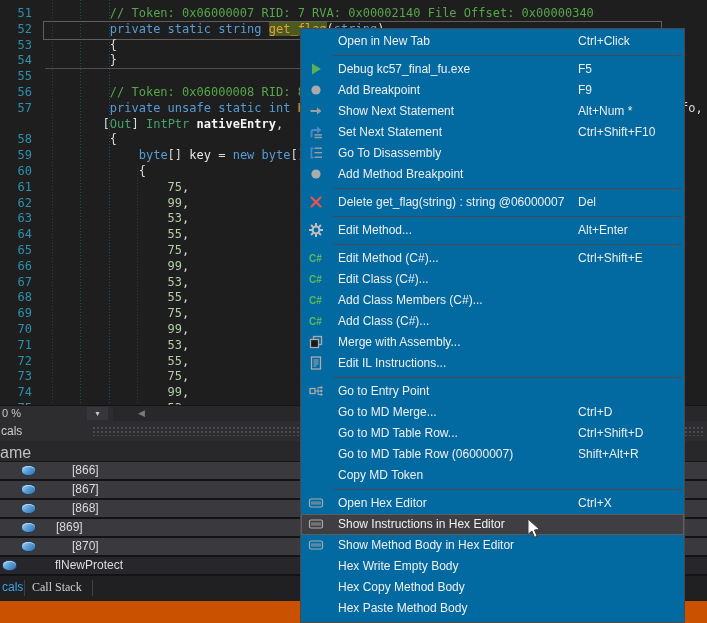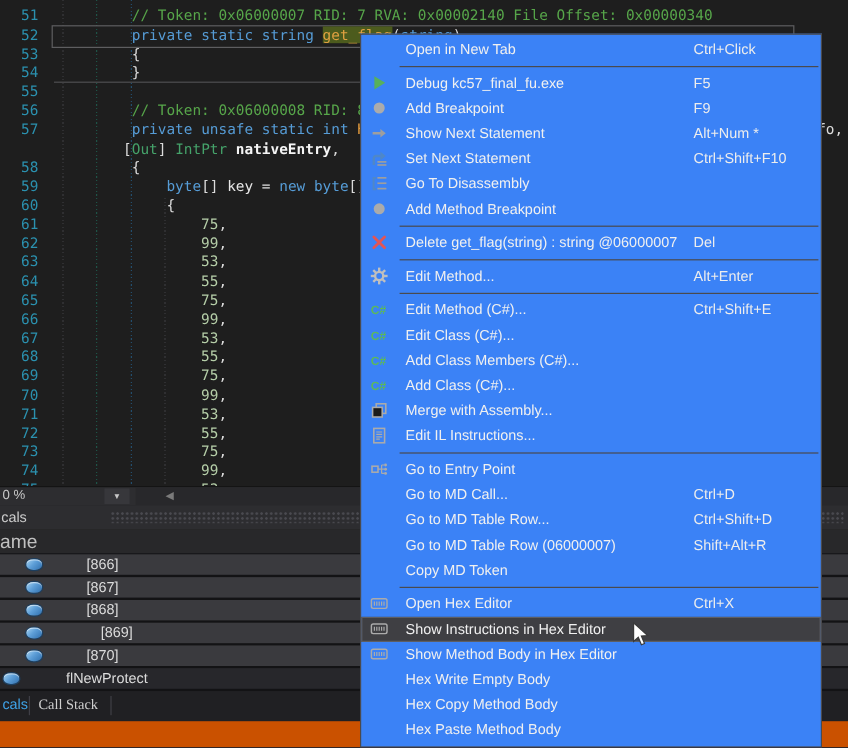--- a/index.html
+++ b/index.html
@@ -50,21 +50,21 @@
   .l-row .lbl{position:absolute;top:0;padding-left:32px;}
   .l-tabs{position:absolute;left:0;top:155px;width:707px;height:25px;background:#202023;}
   .l-tab{position:absolute;top:4px;font-size:12px;}
   .tab-active{color:#3FA3E8;}
   .tab-idle{color:#CFCFCF;font-family:Liberation Serif, serif;}
   .tab-div{position:absolute;top:4px;width:1px;height:16px;background:#3F3F46;}
   
   .statusbar{position:absolute;left:0;top:601px;width:707px;height:22px;background:#CA5100;}
   
   .context-menu{position:absolute;left:300px;top:28px;width:385px;height:595px;z-index:10;
-                background:#3b82f6;border:1px solid #4A4A4E;box-sizing:border-box;
+                background:#0369a1;border:1px solid #4A4A4E;box-sizing:border-box;
                 padding-top:2px;overflow:hidden;}
   .menu-item{position:relative;height:21px;line-height:21px;font-size:12px;color:#F0F0F0;}
   .menu-item.hl{background:#3F3F43;box-shadow:inset 0 0 0 1px #5E5E62;text-align:right;}
   .mi-icon{position:absolute;left:7px;top:2px;width:16px;height:16px;}
   .mi-icon svg{width:16px;height:16px;display:block;}
   .mi-label{position:absolute;left:37px;top:0;white-space:nowrap;}
   .mi-short{position:absolute;left:277px;top:0;white-space:nowrap;color:#EDEDED;}
   .mi-sep{height:1px;margin:3px 2px 3px 32px;background:#4A4A4E;}
   
   .cursor{position:absolute;left:527px;top:518px;z-index:50;}
@@ -136,21 +136,21 @@
         <div class="l-row light">
           <span class="var-icon" style="left: 22px;"></span>
           <span class="lbl" style="left: 40px;">[867]</span>
         </div>
         <div class="l-row light">
           <span class="var-icon" style="left: 22px;"></span>
           <span class="lbl" style="left: 40px;">[868]</span>
         </div>
         <div class="l-row light">
           <span class="var-icon" style="left: 22px;"></span>
-          <span class="lbl" style="left: 52px; text-align: center;">[869]</span>
+          <span class="lbl" style="left: 24px; text-align: center;">[869]</span>
         </div>
         <div class="l-row light">
           <span class="var-icon" style="left: 22px;"></span>
           <span class="lbl" style="left: 40px;">[870]</span>
         </div>
         <div class="l-row dark">
           <span class="var-icon" style="left: 3px;"></span>
           <span class="lbl" style="left: 23px;">flNewProtect</span>
         </div>
       </div>
@@ -320,21 +320,21 @@
             <path d="M7 8 h3 M10 4.5 v7 M10 4.5 h2.2 M10 8 h2.2 M10 11.5 h2.2" stroke="#ABABAB" stroke-width="1" fill="none"></path>
             <circle cx="13.3" cy="4.5" r="1.2" fill="#ABABAB"></circle>
             <circle cx="13.3" cy="8" r="1.2" fill="#ABABAB"></circle>
             <circle cx="13.3" cy="11.5" r="1.2" fill="#ABABAB"></circle>
           </svg>
         </span>
         <span class="mi-label">Go to Entry Point</span>
       </div>
       <div class="menu-item">
         <span class="mi-icon"></span>
-        <span class="mi-label">Go to MD Call...</span>
+        <span class="mi-label">Go to MD Merge...</span>
         <span class="mi-short">Ctrl+D</span>
       </div>
       <div class="menu-item">
         <span class="mi-icon"></span>
         <span class="mi-label">Go to MD Table Row...</span>
         <span class="mi-short">Ctrl+Shift+D</span>
       </div>
       <div class="menu-item">
         <span class="mi-icon"></span>
         <span class="mi-label">Go to MD Table Row (06000007)</span>

